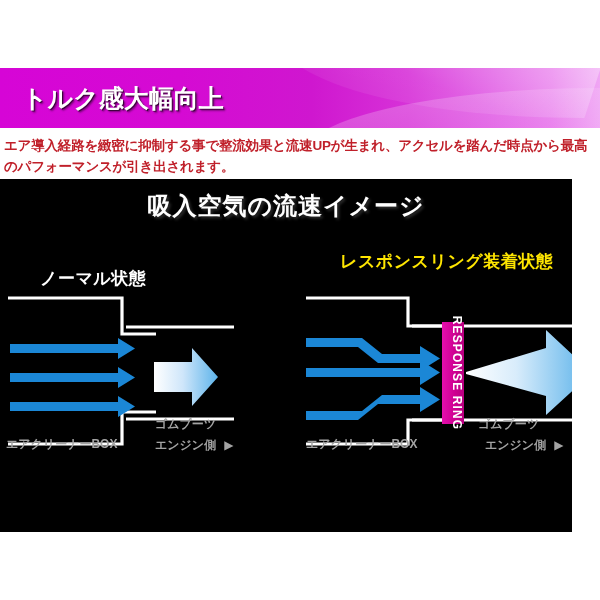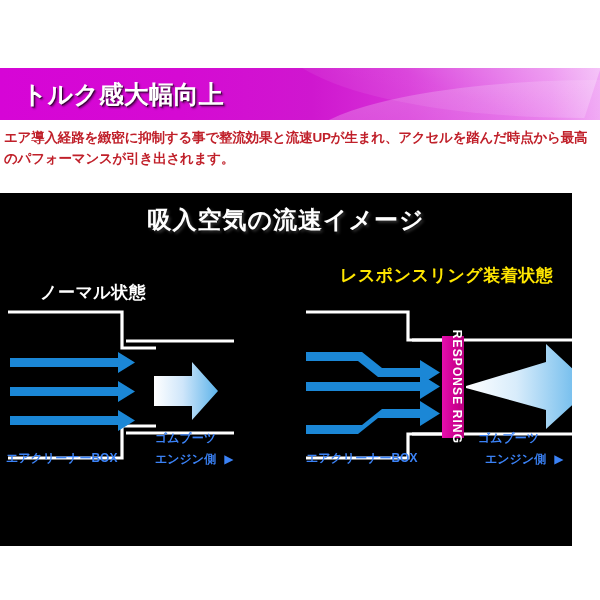--- a/index.html
+++ b/index.html
@@ -14,21 +14,21 @@
     font-family: "Liberation Sans", "DejaVu Sans", sans-serif;
     position: relative;
   }
 
   
   .top-gap { height: 68px; background:#ffffff; }
 
   
   .banner {
     position: relative;
-    height: 52px;
+    height: 60px;
     background: linear-gradient(90deg,#d605d6 0%, #d50ad3 30%, #cf17cf 52%, #d732d8 68%, #e05ae4 82%, #e879ec 92%, #f0a6f4 100%);
     overflow: hidden;
     padding-left: 24px;
   }
   .banner .swoosh {
     position: absolute;
     right: 0;
     top: -46px;
     width: 340px;
     height: 96px;
@@ -58,21 +58,21 @@
     letter-spacing: 0px;
     white-space: nowrap;
     text-shadow:
        1px 1px 0 rgba(0,0,0,0.55),
        2px 2px 2px rgba(0,0,0,0.45);
   }
 
   
   .lead {
     background:#ffffff;
-    padding: 8px 4px 23px 4px;
+    padding: 8px 4px 1px 4px;
     color:#c0202a;
     font-size: 13.5px;
     font-weight: bold;
     line-height: 1.55;
     letter-spacing: -0.2px;
   }
 
   
   .panel {
     position: relative;
@@ -107,21 +107,21 @@
     position:absolute;
     top: 105px;
     height: 175px;
   }
   .diagram.left  { left: 0px;   width: 300px; }
   .diagram.right { left: 300px; width: 300px; }
 
   
   .cap {
     position:absolute;
-    color:#3b82f6;
+    color:#a3a3a3;
     font-size: 12px;
     font-weight: bold;
     white-space:nowrap;
     letter-spacing: 0px;
   }
 
   .bottom-note {
     position:absolute;
     left: 340px;
     top: 292px;

